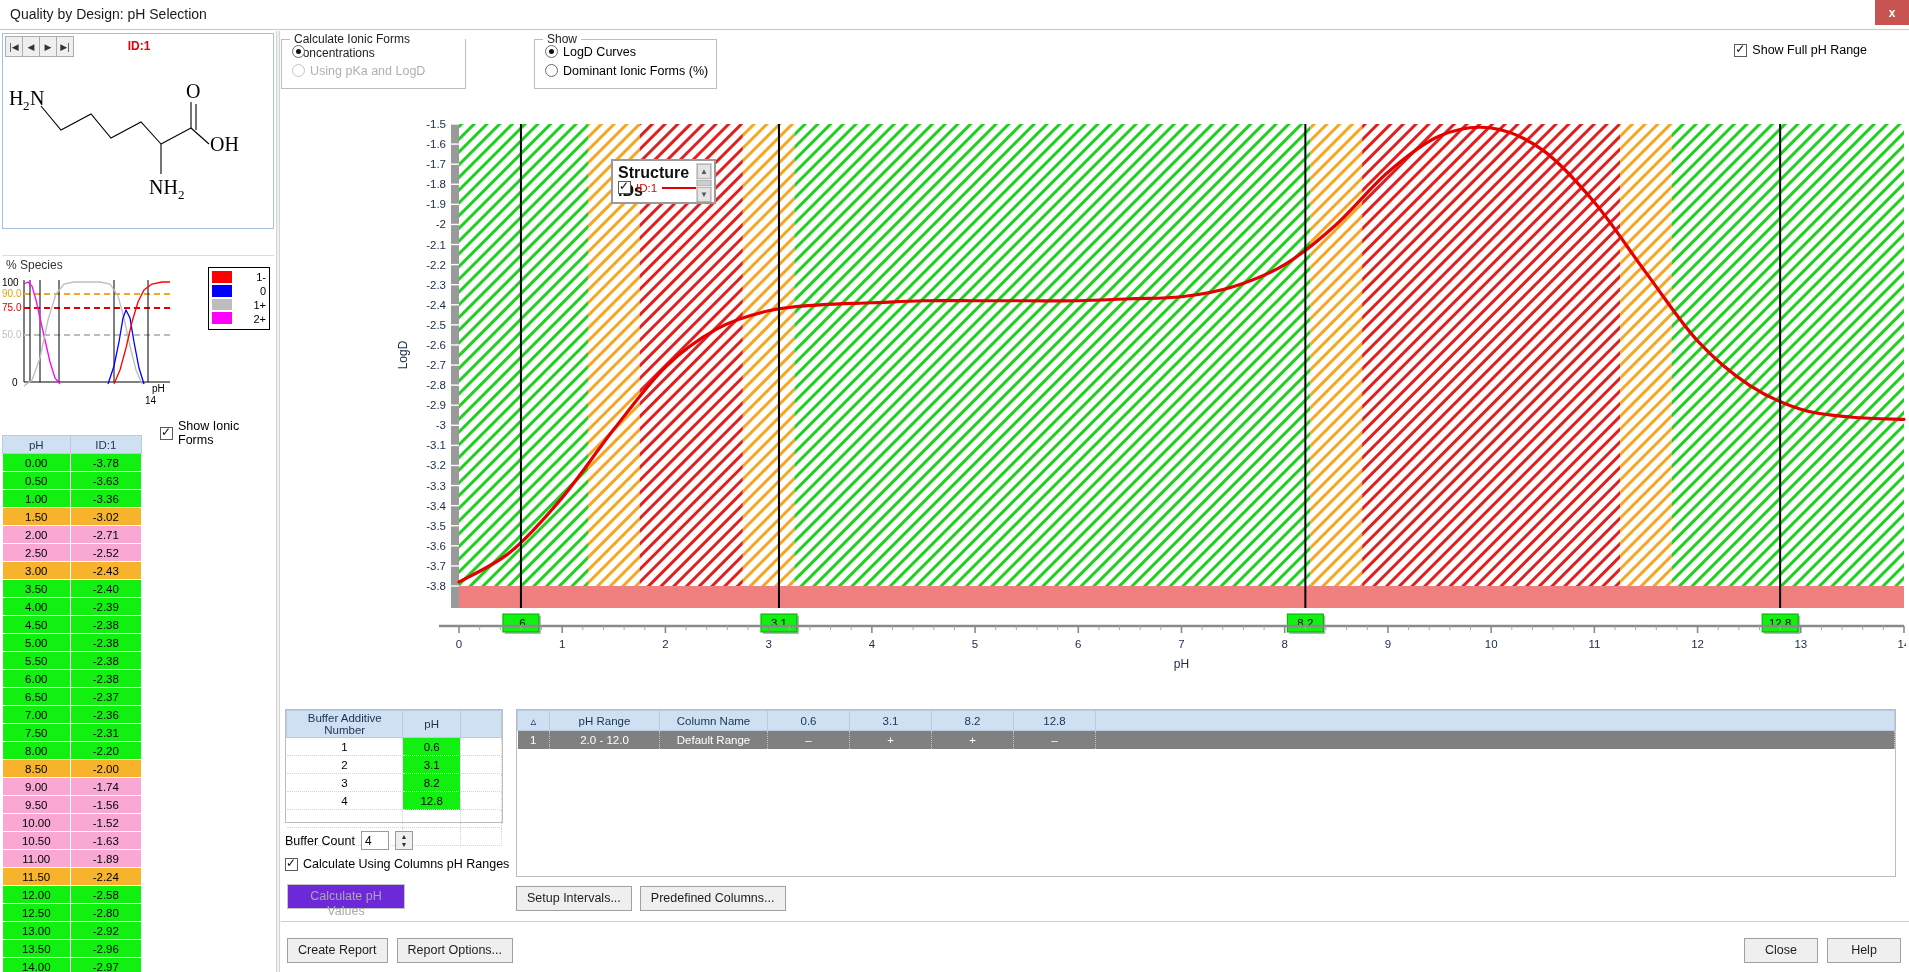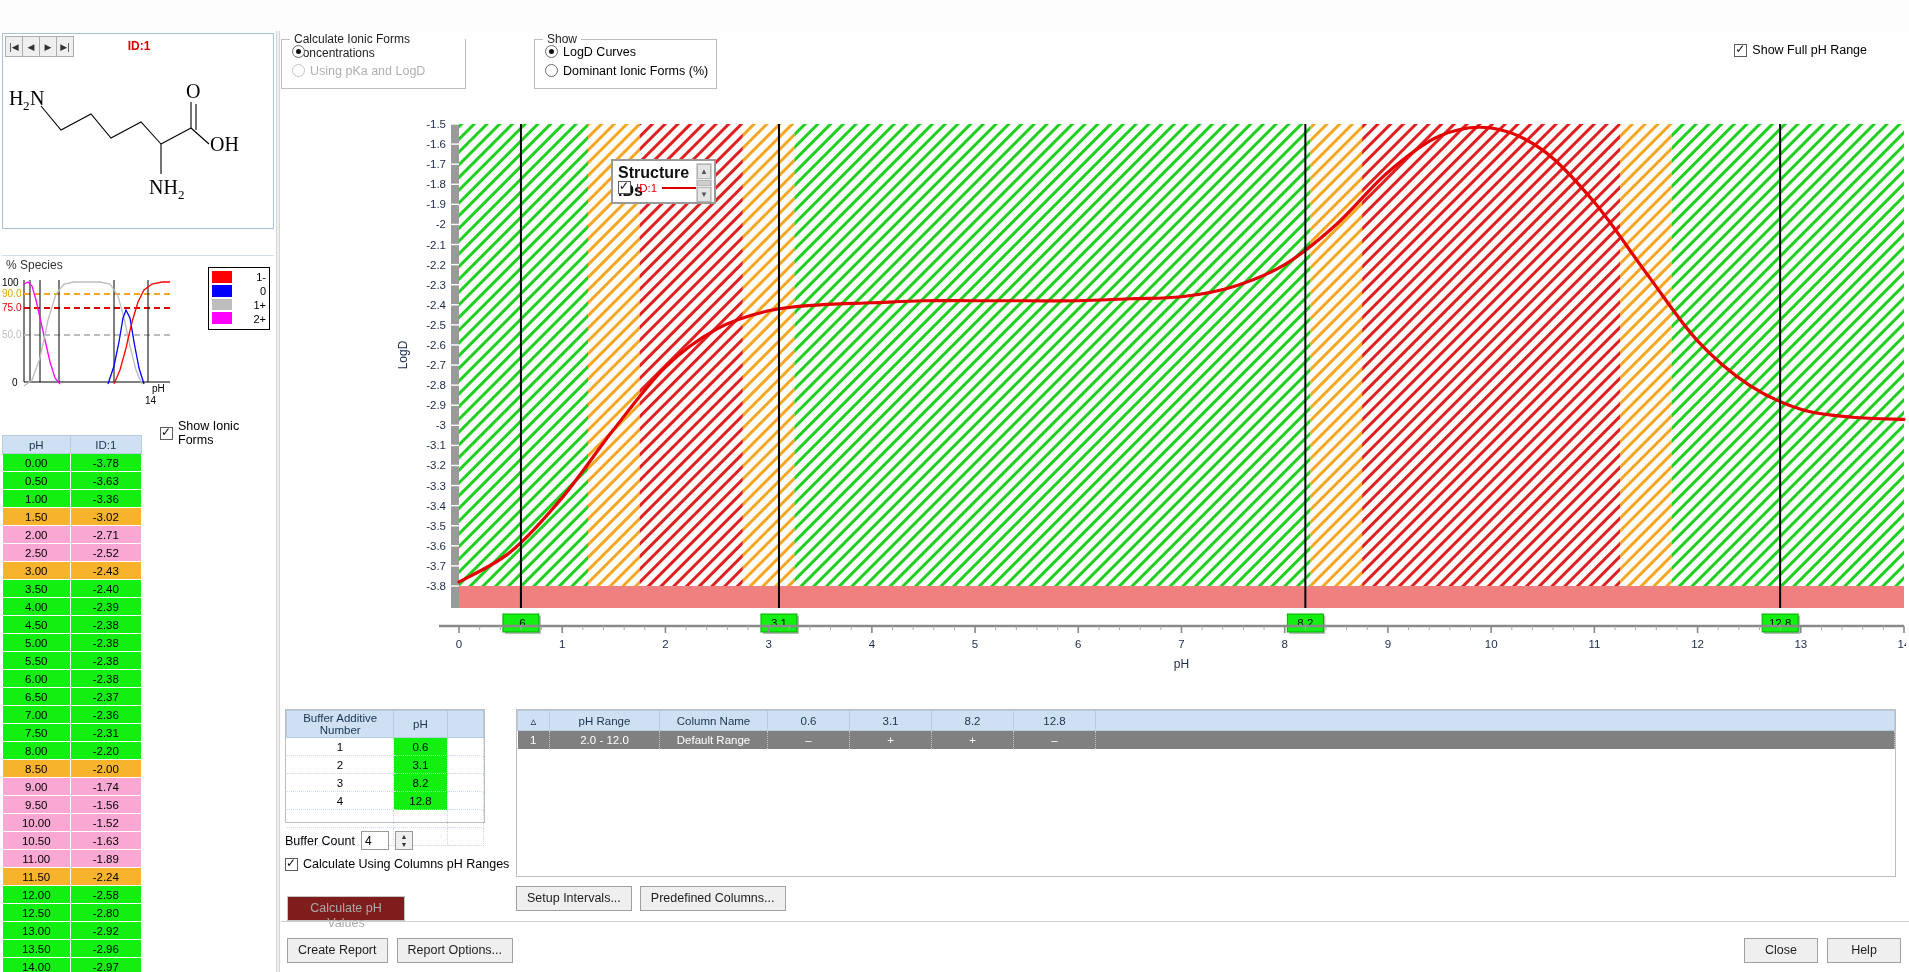--- a/index.html
+++ b/index.html
@@ -128,21 +128,21 @@
   .sid-scroll {
     position:absolute; right:2px; top:2px; width:16px; height:39px; background:#efefef; border:1px solid #d0d0d0;
   }
   .sid-arrow {
     width:14px; height:15px; background:#e4e4e4; border:1px solid #b5b5b5;
     display:flex; align-items:center; justify-content:center; font-size:8px; color:#555;
   }
   .sid-thumb { width:14px; height:6px; background:#cfcfcf; border:1px solid #b5b5b5; margin:1px 0; }
 
   
-  .buffer-box { position:absolute; left:4px; top:678px; width:200px; height:114px; border:1px solid #bdbdbd; background:#fff; }
+  .buffer-box { position:absolute; left:4px; top:678px; width:218px; height:114px; border:1px solid #bdbdbd; background:#fff; }
   .buffer-box table { border-collapse:collapse; width:100%; font-size:11.5px; }
   .buffer-box th {
     background:#cfe0f3; border:1px solid #b7cbe2; height:20px; font-weight:normal;
     color:#18344f; font-size:11.5px;
   }
   .buffer-box td { height:18px; border-bottom:1px dotted #c8d8ea; border-right:1px dotted #c8d8ea; text-align:center; }
   .buffer-box td.num { text-align:center; width:118px; }
   .buffer-box td.val { width:58px; }
   .buffer-box .phcell { background:#12f012; text-align:center; }
 
@@ -150,21 +150,21 @@
   .spin-input { width:28px; height:19px; border:1px solid #9a9a9a; background:#fff; font-size:12px; padding:0 3px; }
   .spinner { width:18px; height:19px; border:1px solid #9a9a9a; background:#efefef; display:flex; flex-direction:column; }
   .spin-half { flex:1; display:flex; align-items:center; justify-content:center; font-size:7px; color:#333; }
 
   .calc-cols-row { position:absolute; left:4px; top:826px; }
 
   .btn {
     border:1px solid #a0a0a0; background:#efefef; font-size:12.5px; padding:4px 10px;
     cursor:pointer; color:#1d1d1d; height:25px; line-height:15px;
   }
-  .btn.disabled { color:#a9a9a9; background:#7f1d1d; border-color:#c4c4c4;margin-top:12px; }
+  .btn.disabled { color:#a9a9a9; background:#6d28d9; border-color:#c4c4c4; }
 
   .calc-btn { position:absolute; left:6px; top:853px; width:118px; text-align:center; }
 
   .grid-box { position:absolute; left:235px; top:678px; width:1380px; height:168px; border:1px solid #bdbdbd; background:#fff; overflow:hidden; }
   .grid-box table { border-collapse:collapse; width:100%; font-size:11.5px; }
   .grid-box th {
     background:#cfe0f3; border:1px solid #b7cbe2; height:20px; font-weight:normal;
     color:#18344f; font-size:11.5px;
   }
   .grid-box td { height:18px; border-right:1px dotted #c4c4c4; text-align:center; }
@@ -175,20 +175,24 @@
   .footer { position:absolute; left:0; top:890px; width:1628px; height:82px; border-top:1px solid #cfcfcf; }
   .footer-left { position:absolute; left:6px; top:16px; display:flex; gap:9px; }
   .footer-right { position:absolute; right:8px; top:16px; display:flex; gap:9px; }
   .btn-wide { width:74px; text-align:center; }
 </style>
 </head>
 <body>
 
 <div id="app">
 
+  <div class="titlebar">
+    <div class="title">Quality by Design: pH Selection</div>
+    <div class="close-x">x</div>
+  </div>
 
   <div class="left-col">
 
     <div class="struct-panel">
       <div class="nav-btns">
         <div class="nav-btn">|◀</div>
         <div class="nav-btn">◀</div>
         <div class="nav-btn">▶</div>
         <div class="nav-btn">▶|</div>
       </div>

